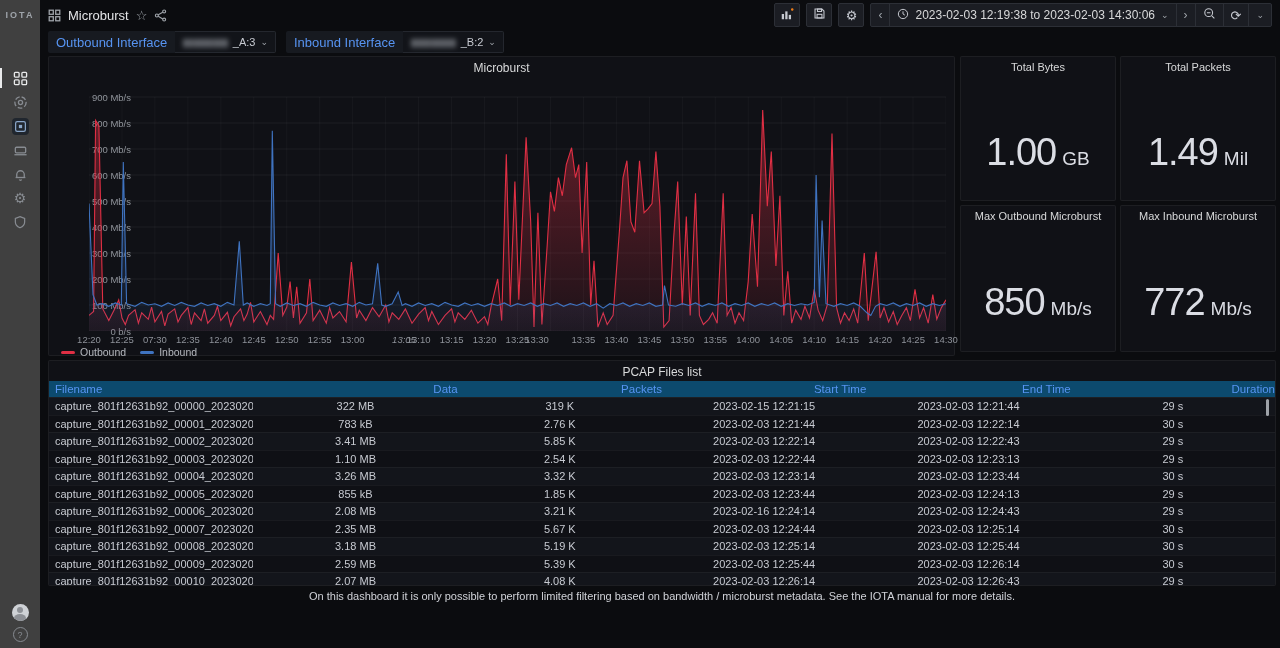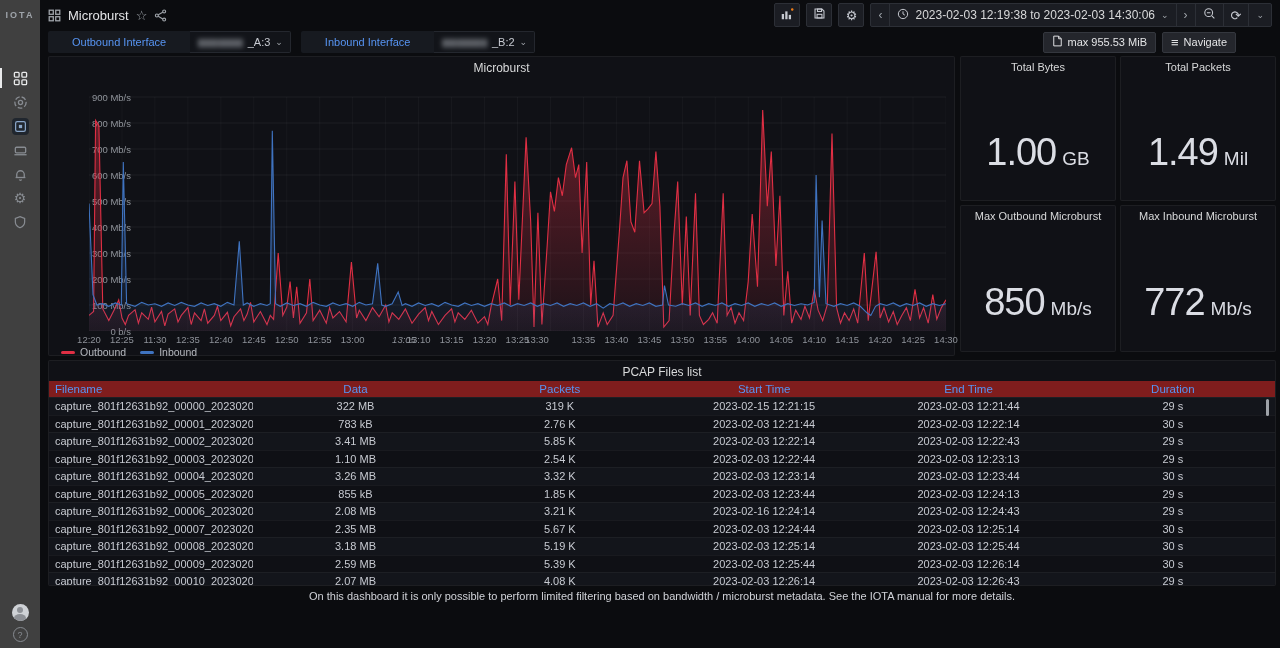--- a/index.html
+++ b/index.html
@@ -30,21 +30,21 @@
   #topnav .right { margin-left:auto; display:flex; align-items:center; gap:6px; }
   .tbtn { height:24px; min-width:26px; padding:0 5px; background:#1b1d23; border:1px solid #2c2f36; border-radius:2px;
     display:flex; align-items:center; justify-content:center; gap:5px; color:#c7cad1; font-size:12px; cursor:pointer; }
   .tgroup { display:flex; align-items:stretch; height:24px; border:1px solid #2c2f36; border-radius:2px; background:#1b1d23; }
   .tgroup .seg { display:flex; align-items:center; padding:0 7px; gap:6px; font-size:12px; color:#d8d9da; cursor:pointer; border-right:1px solid #2c2f36; }
   .tgroup .seg:last-child { border-right:none; }
   .chev { font-size:9px; color:#9fa4aa; }
   
   #submenu { position:absolute; left:40px; top:31px; right:0; height:22px; display:flex; align-items:center; padding:0 8px; }
   .varchip { display:flex; align-items:center; margin-right:10px; height:22px; }
-  .varlabel { background:#171a20; color:#5794f2; font-size:11px; font-weight:500; padding:0 24px; height:22px; display:flex; align-items:center; border-radius:2px 0 0 2px; }
+  .varlabel { background:#171a20; color:#5794f2; font-size:13px; font-weight:500; padding:0 8px; height:22px; display:flex; align-items:center; border-radius:2px 0 0 2px; }
   .varvalue { background:#121419; border:1px solid #24272e; border-left:none; height:22px; display:flex; align-items:center; padding:0 7px; font-size:11px; color:#c7cad1; gap:5px; cursor:pointer; border-radius:0 2px 2px 0;}
   .masked { filter:blur(2.6px); opacity:.55; letter-spacing:-1px; color:#b7bcc4; }
   #submenu .right { margin-left:auto; display:flex; gap:6px; margin-right:36px; }
   .sbtn { height:21px; background:#24262c; border:1px solid #34373e; border-radius:2px; color:#e3e4e6;
     font-size:11px; font-weight:500; display:flex; align-items:center; padding:0 8px; gap:5px; cursor:pointer; }
   
   .panel { position:absolute; background:#101116; border:1px solid rgba(255,255,255,0.055); border-radius:2px; }
   .ptitle { text-align:center; font-size:12px; font-weight:500; color:#d8d9da; padding-top:4px; height:20px; }
   
   #panel-chart { left:48px; top:56px; width:907px; height:300px; }
@@ -58,22 +58,22 @@
   .statpanel .value-row { position:absolute; left:0; right:0; top:52%; display:flex; align-items:baseline; justify-content:center; color:#dbdde4; }
   .statpanel .big { font-size:38px; font-weight:500; letter-spacing:-1px; }
   .statpanel .unit { font-size:19px; font-weight:500; margin-left:6px; }
   #panel-tbytes { left:960px; top:56px;  width:156px; height:145px; }
   #panel-tpkts  { left:1120px; top:56px; width:156px; height:145px; }
   #panel-maxout { left:960px; top:205px; width:156px; height:147px; }
   #panel-maxin  { left:1120px; top:205px; width:156px; height:147px; }
   .statpanel .ptitle { font-size:11px; }
   
   #panel-table { left:48px; top:360px; width:1228px; height:226px; overflow:hidden; }
-  #thead { display:grid; grid-template-columns:repeat(6,1fr); background:#7f1d1d; height:16px; align-items:center; }
-  #thead .hcell { font-size:11.5px; color:#5794f2; text-align:center; cursor:pointer; font-weight:500; }
+  #thead { display:grid; grid-template-columns:repeat(6,1fr); background:#0c4a6e; height:16px; align-items:center; }
+  #thead .hcell { font-size:11.5px; color:#5794f2; text-align:right; cursor:pointer; font-weight:500; }
   #thead .hcell:first-child { text-align:left; padding-left:6px; }
   .trow { display:grid; grid-template-columns:repeat(6,1fr); height:17.5px; align-items:center; border-top:1px solid rgba(255,255,255,0.045); }
   .trow:nth-child(odd) { background:#13151b; }
   .trow:nth-child(even){ background:#0f1015; }
   .tcell { font-size:11px; color:#c7cad1; text-align:center; white-space:nowrap; overflow:hidden; }
   .tcell.fn { text-align:left; padding-left:6px; }
   #tscroll { position:absolute; right:6px; top:38px; width:3px; height:17px; border-radius:2px; background:#9ea2a8; cursor:pointer; }
   
   #note { position:absolute; left:48px; top:590px; width:1228px; text-align:center; font-size:11px; color:#d0d2d8; }
 </style>
@@ -223,33 +223,20 @@
       <span class="chev">⌄</span>
     </span>
   </div>
   <div class="varchip">
     <span class="varlabel">Inbound Interface</span>
     <span class="varvalue">
       <span class="masked">▮▮▮▮▮▮▮▮▮</span>
         <span>_B:2</span>
       <span class="chev">⌄</span>
     </span>
-  </div>
-  <div class="right">
-    <div class="sbtn">
-      <span><svg width="11" height="12" viewBox="0 0 14 16" fill="none" stroke="#e3e4e6" stroke-width="1.3">
-            <path d="M2 1.5 H8.5 L12 5 V14.5 H2 Z"></path>
-            <path d="M8.5 1.5 V5 H12"></path>
-          </svg></span>
-      <span>max 955.53 MiB</span>
-    </div>
-    <div class="sbtn">
-      <span style="font-size:13px;">≡</span>
-      <span>Navigate</span>
-    </div>
   </div>
 </div>
 
 <div class="panel" id="panel-chart">
   <div class="ptitle">Microburst</div>
   <div id="ylabels">
       <span style="top: 40px; right: 823px;">900 Mb/s</span>
       <span style="top: 66px; right: 823px;">800 Mb/s</span>
       <span style="top: 92px; right: 823px;">700 Mb/s</span>
       <span style="top: 118px; right: 823px;">600 Mb/s</span>
@@ -309,21 +296,21 @@
         <line x1="824.0384615384615" y1="4" x2="824.0384615384615" y2="238" stroke="rgba(255,255,255,0.035)" stroke-width="1"></line>
         <line x1="857" y1="4" x2="857" y2="238" stroke="rgba(255,255,255,0.035)" stroke-width="1"></line>
         <path d="M0,238 L0.0,222.4 L4.6,218.5 L6.6,27.4 L9.9,32.6 L13.8,215.9 L19.8,227.6 L26.4,214.6 L29.7,206.8 L33.0,225.0 L36.3,231.5 L39.6,222.4 L46.1,216.7 L49.4,230.2 L52.7,219.8 L59.3,226.3 L62.6,214.1 L65.9,228.9 L72.5,218.5 L75.8,232.8 L79.1,221.1 L85.7,215.9 L89.0,228.9 L92.3,222.4 L98.9,214.6 L102.2,231.5 L105.5,219.8 L112.1,227.6 L115.4,215.9 L118.7,230.2 L125.3,222.4 L128.5,213.3 L131.8,227.6 L138.4,219.3 L141.7,232.8 L145.0,223.7 L151.6,215.9 L154.9,227.6 L158.2,221.1 L161.5,209.4 L164.8,228.9 L171.4,218.5 L178.0,231.5 L181.3,222.4 L184.6,226.3 L189.2,160.0 L193.8,222.4 L197.8,214.1 L201.1,188.6 L204.4,225.0 L207.7,193.8 L211.0,230.2 L217.5,219.8 L220.8,186.0 L224.1,227.6 L230.7,217.2 L237.3,230.2 L240.6,214.6 L243.9,225.0 L250.5,218.5 L257.1,228.9 L262.4,169.1 L267.6,225.0 L270.3,217.2 L276.9,227.6 L283.5,214.6 L290.1,223.7 L296.7,212.0 L299.9,228.9 L303.2,219.8 L309.8,226.3 L316.4,215.9 L323.0,230.2 L329.6,221.1 L336.2,214.6 L339.5,227.6 L342.8,218.5 L349.4,231.5 L356.0,222.4 L362.6,215.9 L365.9,228.9 L369.2,219.8 L375.8,226.3 L382.4,217.2 L388.9,230.2 L395.5,223.7 L398.8,231.5 L402.1,213.3 L408.7,186.0 L412.7,227.6 L417.3,61.2 L421.2,212.0 L425.9,88.5 L429.8,206.8 L437.1,44.3 L441.7,128.8 L445.0,234.1 L448.9,119.7 L452.9,231.5 L458.2,152.2 L461.5,98.9 L465.4,118.4 L469.4,84.6 L473.3,102.8 L477.3,71.6 L482.6,54.7 L486.5,84.6 L489.8,71.6 L493.1,160.0 L497.7,69.0 L501.7,212.0 L505.0,167.8 L508.9,234.1 L514.2,219.8 L518.2,231.5 L524.1,222.4 L530.7,134.0 L534.0,84.6 L537.9,67.7 L541.9,128.8 L545.8,139.2 L550.5,67.7 L555.1,119.7 L559.0,115.8 L563.0,110.6 L566.9,58.6 L570.9,113.2 L574.8,234.1 L580.1,227.6 L584.7,144.4 L588.7,88.5 L593.3,212.0 L597.3,123.6 L601.2,222.4 L606.5,100.2 L610.4,222.4 L614.4,231.5 L619.7,226.3 L623.6,219.8 L628.2,230.2 L634.2,100.2 L638.1,222.4 L642.1,214.6 L646.0,230.2 L650.0,219.8 L654.6,227.6 L659.2,188.6 L663.2,121.0 L668.5,193.8 L673.7,17.0 L678.3,113.2 L682.3,58.6 L686.9,173.0 L690.9,102.8 L694.8,222.4 L698.8,178.2 L702.7,230.2 L706.7,217.2 L712.0,226.3 L715.9,213.3 L720.5,225.0 L725.2,196.4 L729.1,217.2 L733.7,227.6 L738.3,212.0 L743.0,40.4 L747.6,214.6 L751.5,230.2 L755.5,219.8 L760.1,227.6 L764.7,215.9 L768.7,230.2 L775.3,160.0 L779.2,227.6 L787.1,158.7 L791.1,225.0 L795.0,214.6 L799.6,228.9 L804.3,218.5 L808.2,231.5 L812.8,222.4 L817.4,214.6 L821.4,227.6 L826.0,196.4 L830.6,225.0 L834.6,214.6 L839.2,230.2 L843.8,201.6 L847.8,226.3 L852.4,214.6 L857.0,206.8 L857,238 Z" fill="url(#g0)" stroke="none"></path>
         <path d="M0.0,222.4 L4.6,218.5 L6.6,27.4 L9.9,32.6 L13.8,215.9 L19.8,227.6 L26.4,214.6 L29.7,206.8 L33.0,225.0 L36.3,231.5 L39.6,222.4 L46.1,216.7 L49.4,230.2 L52.7,219.8 L59.3,226.3 L62.6,214.1 L65.9,228.9 L72.5,218.5 L75.8,232.8 L79.1,221.1 L85.7,215.9 L89.0,228.9 L92.3,222.4 L98.9,214.6 L102.2,231.5 L105.5,219.8 L112.1,227.6 L115.4,215.9 L118.7,230.2 L125.3,222.4 L128.5,213.3 L131.8,227.6 L138.4,219.3 L141.7,232.8 L145.0,223.7 L151.6,215.9 L154.9,227.6 L158.2,221.1 L161.5,209.4 L164.8,228.9 L171.4,218.5 L178.0,231.5 L181.3,222.4 L184.6,226.3 L189.2,160.0 L193.8,222.4 L197.8,214.1 L201.1,188.6 L204.4,225.0 L207.7,193.8 L211.0,230.2 L217.5,219.8 L220.8,186.0 L224.1,227.6 L230.7,217.2 L237.3,230.2 L240.6,214.6 L243.9,225.0 L250.5,218.5 L257.1,228.9 L262.4,169.1 L267.6,225.0 L270.3,217.2 L276.9,227.6 L283.5,214.6 L290.1,223.7 L296.7,212.0 L299.9,228.9 L303.2,219.8 L309.8,226.3 L316.4,215.9 L323.0,230.2 L329.6,221.1 L336.2,214.6 L339.5,227.6 L342.8,218.5 L349.4,231.5 L356.0,222.4 L362.6,215.9 L365.9,228.9 L369.2,219.8 L375.8,226.3 L382.4,217.2 L388.9,230.2 L395.5,223.7 L398.8,231.5 L402.1,213.3 L408.7,186.0 L412.7,227.6 L417.3,61.2 L421.2,212.0 L425.9,88.5 L429.8,206.8 L437.1,44.3 L441.7,128.8 L445.0,234.1 L448.9,119.7 L452.9,231.5 L458.2,152.2 L461.5,98.9 L465.4,118.4 L469.4,84.6 L473.3,102.8 L477.3,71.6 L482.6,54.7 L486.5,84.6 L489.8,71.6 L493.1,160.0 L497.7,69.0 L501.7,212.0 L505.0,167.8 L508.9,234.1 L514.2,219.8 L518.2,231.5 L524.1,222.4 L530.7,134.0 L534.0,84.6 L537.9,67.7 L541.9,128.8 L545.8,139.2 L550.5,67.7 L555.1,119.7 L559.0,115.8 L563.0,110.6 L566.9,58.6 L570.9,113.2 L574.8,234.1 L580.1,227.6 L584.7,144.4 L588.7,88.5 L593.3,212.0 L597.3,123.6 L601.2,222.4 L606.5,100.2 L610.4,222.4 L614.4,231.5 L619.7,226.3 L623.6,219.8 L628.2,230.2 L634.2,100.2 L638.1,222.4 L642.1,214.6 L646.0,230.2 L650.0,219.8 L654.6,227.6 L659.2,188.6 L663.2,121.0 L668.5,193.8 L673.7,17.0 L678.3,113.2 L682.3,58.6 L686.9,173.0 L690.9,102.8 L694.8,222.4 L698.8,178.2 L702.7,230.2 L706.7,217.2 L712.0,226.3 L715.9,213.3 L720.5,225.0 L725.2,196.4 L729.1,217.2 L733.7,227.6 L738.3,212.0 L743.0,40.4 L747.6,214.6 L751.5,230.2 L755.5,219.8 L760.1,227.6 L764.7,215.9 L768.7,230.2 L775.3,160.0 L779.2,227.6 L787.1,158.7 L791.1,225.0 L795.0,214.6 L799.6,228.9 L804.3,218.5 L808.2,231.5 L812.8,222.4 L817.4,214.6 L821.4,227.6 L826.0,196.4 L830.6,225.0 L834.6,214.6 L839.2,230.2 L843.8,201.6 L847.8,226.3 L852.4,214.6 L857.0,206.8" transform="" fill="none" stroke="#e02f44" stroke-width="1.1"></path>
         <path d="M0,238 L0.0,110.6 L4.0,201.6 L7.9,212.0 L13.2,210.7 L19.8,213.3 L26.4,209.9 L32.3,212.0 L34.3,69.0 L37.6,210.7 L46.1,213.3 L52.7,209.4 L59.3,212.0 L65.9,210.7 L72.5,213.3 L79.1,209.9 L85.7,212.5 L92.3,209.4 L98.9,212.0 L105.5,213.3 L112.1,209.9 L118.7,212.5 L125.3,210.7 L131.8,213.3 L138.4,209.4 L145.0,212.0 L150.3,148.3 L154.3,212.0 L158.2,209.9 L164.8,213.3 L171.4,210.7 L178.0,212.5 L181.3,210.7 L183.3,37.8 L186.6,210.7 L191.2,213.3 L197.8,209.9 L204.4,212.5 L211.0,210.7 L217.5,213.3 L224.1,209.4 L230.7,212.0 L237.3,213.3 L243.9,209.9 L250.5,212.5 L257.1,210.7 L263.7,213.3 L270.3,209.4 L276.9,212.0 L283.5,210.7 L288.7,170.4 L292.7,212.0 L296.7,213.3 L303.2,210.7 L309.2,199.0 L313.1,212.5 L316.4,210.7 L323.0,213.3 L329.6,209.9 L336.2,212.5 L342.8,210.7 L349.4,213.3 L356.0,209.4 L362.6,212.0 L369.2,213.3 L375.8,209.9 L382.4,212.5 L388.9,210.7 L395.5,213.3 L402.1,210.7 L408.7,212.5 L415.3,209.9 L421.9,213.3 L428.5,210.7 L435.1,212.5 L441.7,209.9 L448.3,213.3 L454.9,210.7 L461.5,212.5 L468.1,209.9 L474.6,213.3 L481.2,210.7 L487.8,212.5 L494.4,209.9 L501.0,213.3 L507.6,210.7 L514.2,215.1 L520.8,210.7 L527.4,212.5 L534.0,209.9 L540.6,213.3 L547.2,210.7 L553.8,212.5 L560.3,209.9 L566.9,213.3 L573.5,212.0 L575.5,192.5 L579.5,212.0 L586.7,213.3 L593.3,210.7 L599.9,212.5 L606.5,209.9 L613.1,213.3 L619.7,210.7 L626.3,212.5 L632.9,209.9 L639.5,213.3 L646.0,210.7 L652.6,212.5 L659.2,209.9 L665.8,213.3 L672.4,210.7 L679.0,212.5 L685.6,209.9 L692.2,213.3 L698.8,210.7 L705.4,212.5 L712.0,210.7 L718.6,212.0 L725.2,209.4 L727.1,82.0 L730.4,204.2 L733.1,127.5 L737.0,210.7 L744.9,213.3 L751.5,210.7 L758.1,212.5 L764.7,209.9 L771.3,213.3 L777.9,219.8 L781.8,222.4 L786.5,213.3 L791.1,210.7 L797.7,212.5 L804.3,209.9 L810.9,213.3 L817.4,210.7 L824.0,212.5 L830.6,209.9 L837.2,213.3 L843.8,210.7 L850.4,212.5 L857.0,210.7 L857,238 Z" fill="url(#g1)" stroke="none"></path>
         <path d="M0.0,110.6 L4.0,201.6 L7.9,212.0 L13.2,210.7 L19.8,213.3 L26.4,209.9 L32.3,212.0 L34.3,69.0 L37.6,210.7 L46.1,213.3 L52.7,209.4 L59.3,212.0 L65.9,210.7 L72.5,213.3 L79.1,209.9 L85.7,212.5 L92.3,209.4 L98.9,212.0 L105.5,213.3 L112.1,209.9 L118.7,212.5 L125.3,210.7 L131.8,213.3 L138.4,209.4 L145.0,212.0 L150.3,148.3 L154.3,212.0 L158.2,209.9 L164.8,213.3 L171.4,210.7 L178.0,212.5 L181.3,210.7 L183.3,37.8 L186.6,210.7 L191.2,213.3 L197.8,209.9 L204.4,212.5 L211.0,210.7 L217.5,213.3 L224.1,209.4 L230.7,212.0 L237.3,213.3 L243.9,209.9 L250.5,212.5 L257.1,210.7 L263.7,213.3 L270.3,209.4 L276.9,212.0 L283.5,210.7 L288.7,170.4 L292.7,212.0 L296.7,213.3 L303.2,210.7 L309.2,199.0 L313.1,212.5 L316.4,210.7 L323.0,213.3 L329.6,209.9 L336.2,212.5 L342.8,210.7 L349.4,213.3 L356.0,209.4 L362.6,212.0 L369.2,213.3 L375.8,209.9 L382.4,212.5 L388.9,210.7 L395.5,213.3 L402.1,210.7 L408.7,212.5 L415.3,209.9 L421.9,213.3 L428.5,210.7 L435.1,212.5 L441.7,209.9 L448.3,213.3 L454.9,210.7 L461.5,212.5 L468.1,209.9 L474.6,213.3 L481.2,210.7 L487.8,212.5 L494.4,209.9 L501.0,213.3 L507.6,210.7 L514.2,215.1 L520.8,210.7 L527.4,212.5 L534.0,209.9 L540.6,213.3 L547.2,210.7 L553.8,212.5 L560.3,209.9 L566.9,213.3 L573.5,212.0 L575.5,192.5 L579.5,212.0 L586.7,213.3 L593.3,210.7 L599.9,212.5 L606.5,209.9 L613.1,213.3 L619.7,210.7 L626.3,212.5 L632.9,209.9 L639.5,213.3 L646.0,210.7 L652.6,212.5 L659.2,209.9 L665.8,213.3 L672.4,210.7 L679.0,212.5 L685.6,209.9 L692.2,213.3 L698.8,210.7 L705.4,212.5 L712.0,210.7 L718.6,212.0 L725.2,209.4 L727.1,82.0 L730.4,204.2 L733.1,127.5 L737.0,210.7 L744.9,213.3 L751.5,210.7 L758.1,212.5 L764.7,209.9 L771.3,213.3 L777.9,219.8 L781.8,222.4 L786.5,213.3 L791.1,210.7 L797.7,212.5 L804.3,209.9 L810.9,213.3 L817.4,210.7 L824.0,212.5 L830.6,209.9 L837.2,213.3 L843.8,210.7 L850.4,212.5 L857.0,210.7" transform="" fill="none" stroke="#3f73c0" stroke-width="1.1"></path>
       </svg></div>
   <div id="xlabels">
       <span style="left: 40px;">12:20</span>
       <span style="left: 72.9615px;">12:25</span>
-      <span style="left: 105.923px;">11:30</span>
+      <span style="left: 105.923px;">07:30</span>
       <span style="left: 138.885px;">12:35</span>
       <span style="left: 171.846px;">12:40</span>
       <span style="left: 204.808px;">12:45</span>
       <span style="left: 237.769px;">12:50</span>
       <span style="left: 270.731px;">12:55</span>
       <span style="left: 303.692px;">13:00</span>
       <span style="left: 355px; font-style: italic;">13:05</span>
       <span style="left: 369.615px;">13:10</span>
       <span style="left: 402.577px;">13:15</span>
       <span style="left: 435.538px;">13:20</span>

